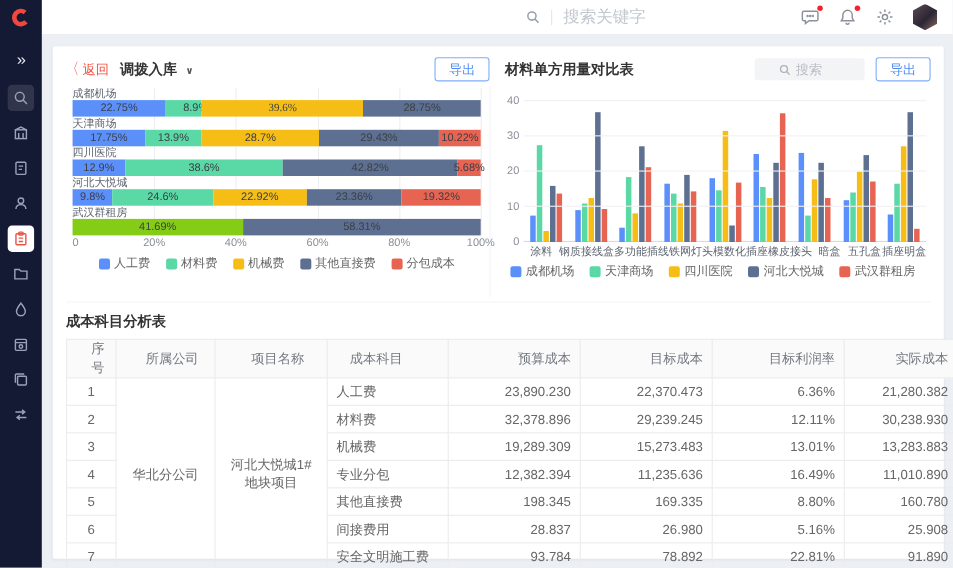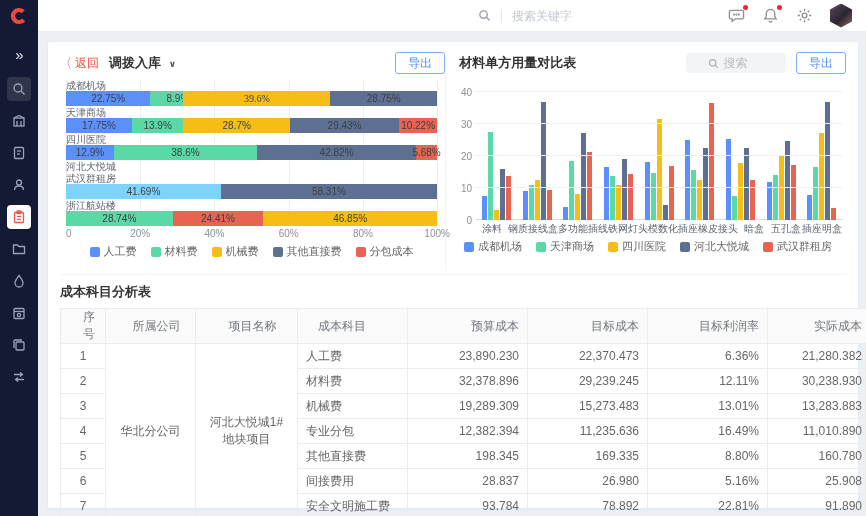--- a/index.html
+++ b/index.html
@@ -12,21 +12,21 @@
   .side-item { width:24px; height:24px; border-radius:4px; display:flex; align-items:center; justify-content:center; margin:4px 0; color:#9AA1B9; cursor:pointer; }
   .side-item svg { width:14px; height:14px; stroke:currentColor; fill:none; stroke-width:1.3; }
   .side-item.boxed { background:rgba(255,255,255,.12); }
   .side-item.active { background:#FFFFFF; color:#E8564A; }
 
   
   .topbar { position:absolute; left:38px; top:0; right:0; height:32px; background:#fff; border-bottom:1px solid #E9EBF0; display:flex; align-items:center; justify-content:flex-end; padding-right:14px; z-index:4; }
   .tb-search { display:flex; align-items:center; margin-right:90px; }
   .tb-search svg { width:13px; height:13px; stroke:#9aa0ab; fill:none; stroke-width:1.5; }
   .tb-divider { width:1px; height:14px; background:#E4E6EB; margin:0 10px; }
-  .tb-search input { border:none; outline:none; font-size:12px; width:110px; color:#333; background:transparent; }
+  .tb-search input { border:none; outline:none; font-size:15px; width:110px; color:#333; background:transparent; }
   .tb-search input::placeholder { color:#C3C7CF; }
   .tb-icon { position:relative; width:18px; height:18px; margin-left:16px; color:#8B909B; cursor:pointer; }
   .tb-icon svg { width:17px; height:17px; stroke:currentColor; fill:none; stroke-width:1.4; }
   .tb-dot { position:absolute; right:-2px; top:-2px; width:5px; height:5px; border-radius:50%; background:#F5222D; }
   .avatar { width:22px; height:24px; margin-left:16px; clip-path:polygon(50% 0,100% 25%,100% 75%,50% 100%,0 75%,0 25%); background:linear-gradient(135deg,#5a4a55 0%,#2b2633 55%,#8d6b62 100%); cursor:pointer; }
 
   
   .main { position:absolute; left:38px; top:32px; right:0; bottom:0; background:#ECEFF4; }
   .card { position:absolute; left:10px; top:10px; right:8px; bottom:8px; background:#fff; border-radius:2px; box-shadow:0 1px 3px rgba(30,40,80,.06); padding:8px 12px 6px; }
 
@@ -256,34 +256,33 @@
               <div class="lc-cat">四川医院</div>
               <div class="lc-bar">
                 <div class="lc-seg" style="width: 12.9%; background: rgb(91, 143, 249);">12.9%</div>
                 <div class="lc-seg" style="width: 38.6%; background: rgb(90, 216, 166);">38.6%</div>
                 <div class="lc-seg" style="width: 42.82%; background: rgb(93, 112, 146);">42.82%</div>
                 <div class="lc-seg" style="width: 5.68%; background: rgb(232, 100, 82);">5.68%</div>
               </div>
             </div>
             <div class="lc-row">
               <div class="lc-cat">河北大悦城</div>
+              <div class="lc-bar">
+                <div class="lc-seg" style="width: 9.8%; background: rgb(91, 143, 249);">9.8%</div>
+                <div class="lc-seg" style="width: 24.6%; background: rgb(90, 216, 166);">24.6%</div>
+                <div class="lc-seg" style="width: 22.92%; background: rgb(246, 189, 22);">22.92%</div>
+                <div class="lc-seg" style="width: 23.36%; background: rgb(93, 112, 146);">23.36%</div>
+                <div class="lc-seg" style="width: 19.32%; background: rgb(232, 100, 82);">19.32%</div>
+              </div>
             </div>
             <div class="lc-row">
               <div class="lc-cat">武汉群租房</div>
               <div class="lc-bar">
-                <div class="lc-seg" style="width: 41.69%; background: #7dd3fc;">41.69%</div>
+                <div class="lc-seg" style="width: 41.69%; background: #84cc16;">41.69%</div>
                 <div class="lc-seg" style="width: 58.31%; background: rgb(93, 112, 146);">58.31%</div>
-              </div>
-            </div>
-            <div class="lc-row">
-              <div class="lc-cat">浙江航站楼</div>
-              <div class="lc-bar">
-                <div class="lc-seg" style="width: 28.74%; background: rgb(90, 216, 166);">28.74%</div>
-                <div class="lc-seg" style="width: 24.41%; background: rgb(232, 100, 82);">24.41%</div>
-                <div class="lc-seg" style="width: 46.85%; background: rgb(246, 189, 22);">46.85%</div>
               </div>
             </div>
           </div>
       <div class="lc-axis">
             <span class="lc-tick first" style="left: 0%;">0</span>
             <span class="lc-tick" style="left: 20%;">20%</span>
             <span class="lc-tick" style="left: 40%;">40%</span>
             <span class="lc-tick" style="left: 60%;">60%</span>
             <span class="lc-tick" style="left: 80%;">80%</span>
             <span class="lc-tick" style="left: 100%;">100%</span>

